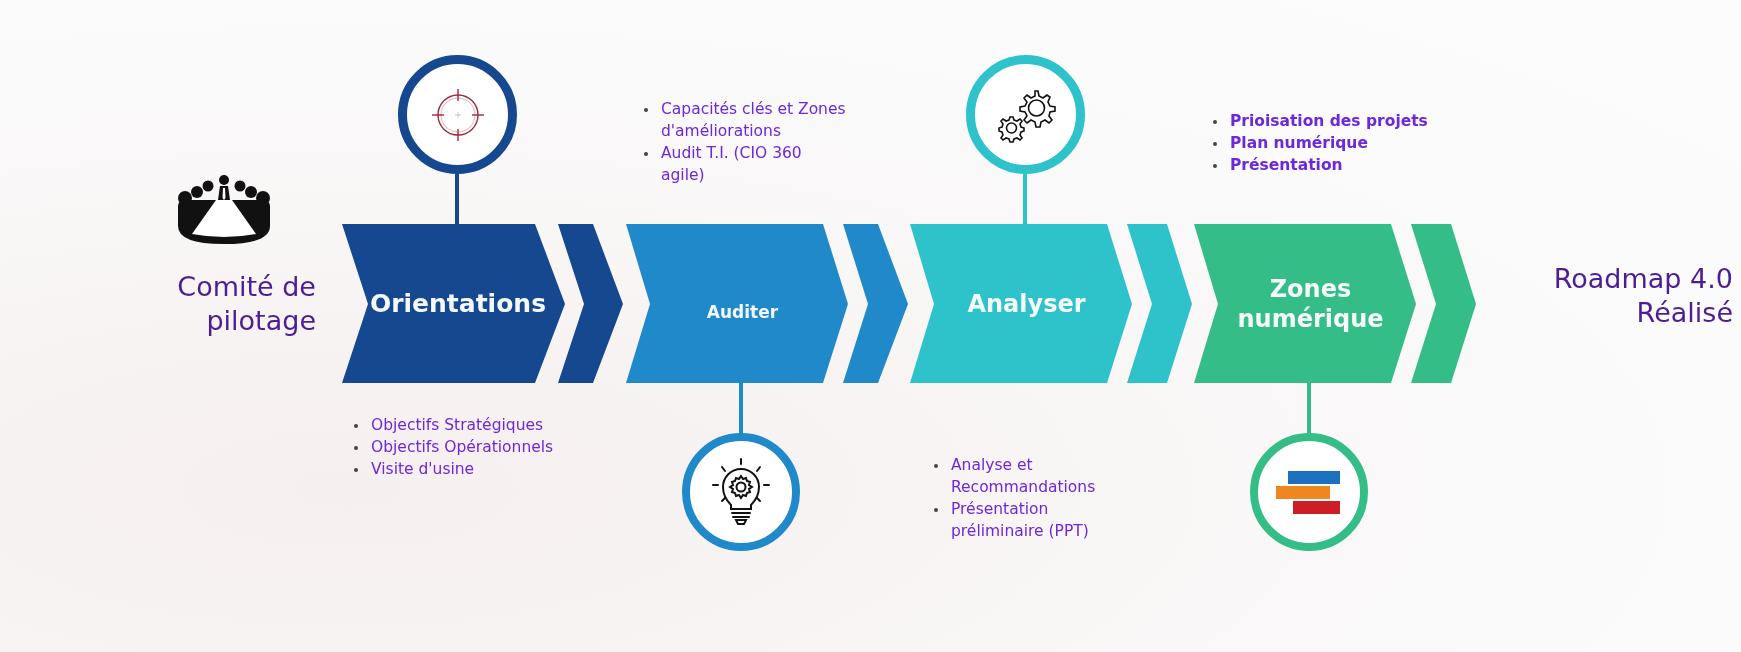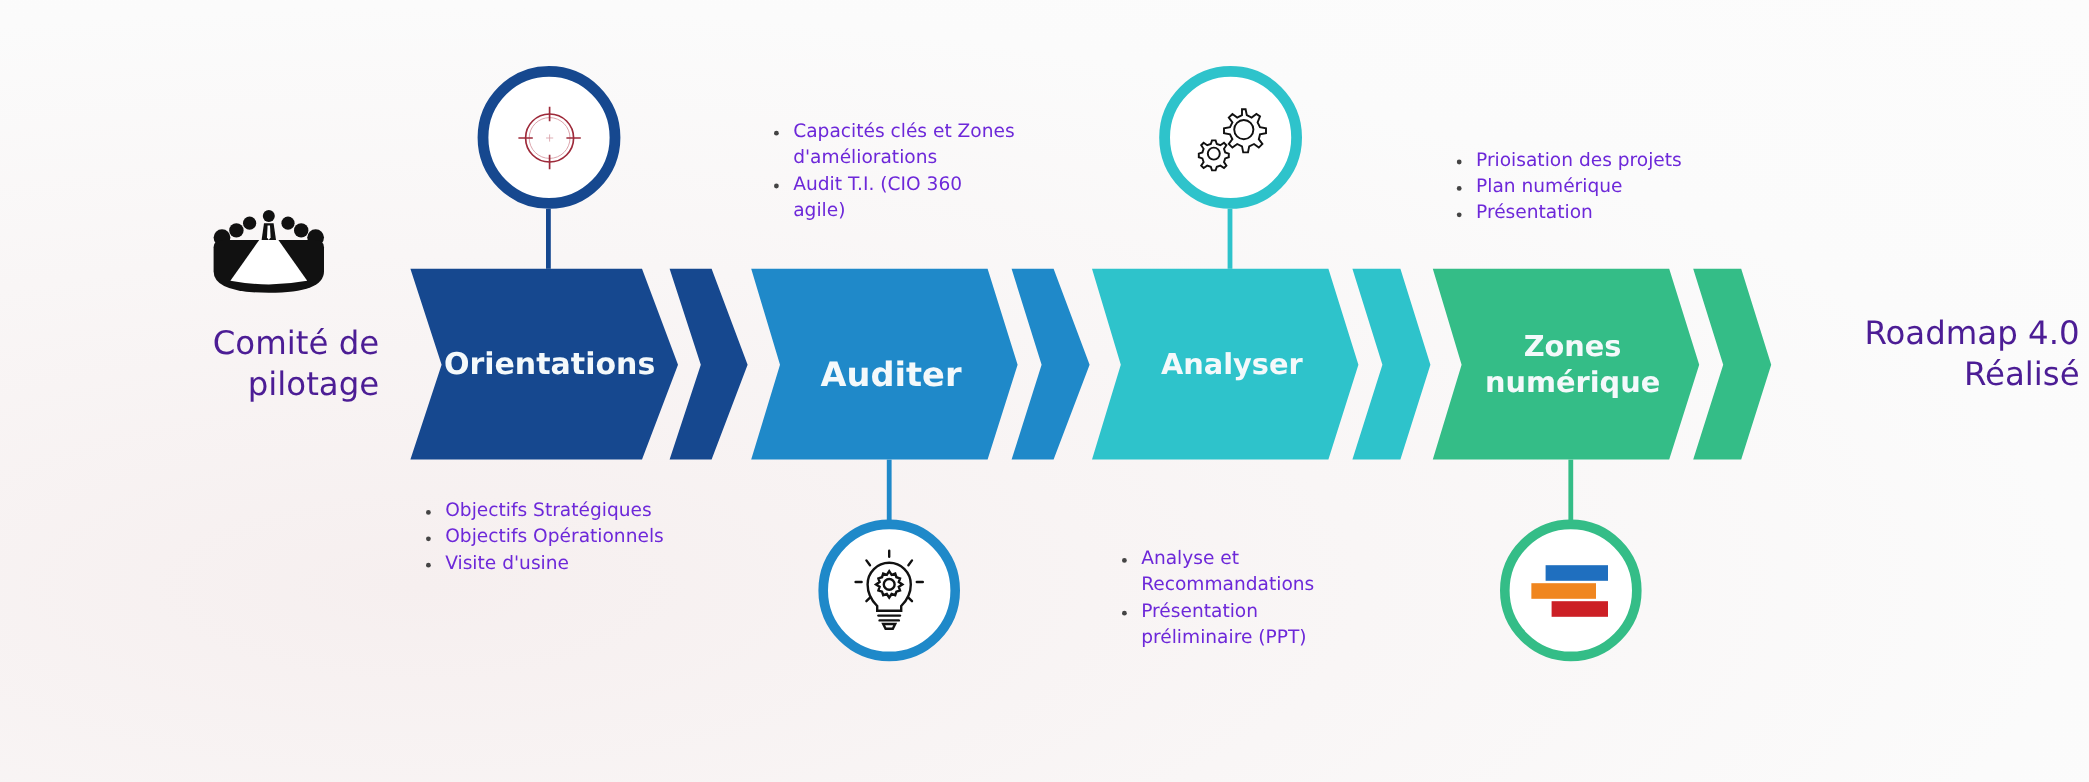--- a/index.html
+++ b/index.html
@@ -47,21 +47,21 @@
   <polygon points="910,224 1107,224 1132,304 1107,383 910,383 934,304" fill="#2ec3cb"></polygon>
   <polygon points="1127,224 1167,224 1192,304 1167,383 1127,383 1152,304" fill="#2ec3cb"></polygon>
 
   <polygon points="1194,224 1391,224 1416,304 1391,383 1194,383 1218,304" fill="#34bd87"></polygon>
   <polygon points="1411,224 1451,224 1476,304 1451,383 1411,383 1436,304" fill="#34bd87"></polygon>
 </svg>
 
 <div class="step-label" style="left:368px; top:224px; width:180px; height:159px; font-size:25px;">
   <span>Orientations</span>
 </div>
-<div class="step-label" style="left:650px; top:224px; width:185px; height:177px; font-size:28px;">
+<div class="step-label" style="left:650px; top:224px; width:185px; height:177px; font-size:17px;">
   <span>Auditer</span>
 </div>
 <div class="step-label" style="left:934px; top:224px; width:185px; height:159px; font-size:24px;">
   <span>Analyser</span>
 </div>
 <div class="step-label" style="left:1218px; top:224px; width:185px; height:159px; font-size:24px; flex-direction:column;">
   <span>Zones</span>
   <span>numérique</span>
 </div>
 
@@ -150,21 +150,21 @@
     </g>
   </svg>
 </div>
 <div class="stem" style="left:1023px; top:174px; height:50px; background:#2ec3cb;"></div>
 
 <ul class="bullets" style="left:923px; top:454px; width:200px;">
   <li style="width:150px;">Analyse et Recommandations</li>
   <li style="width:150px;">Présentation préliminaire (PPT)</li>
 </ul>
 
-<ul class="bullets" style="left:1202px; top:122px; width:240px;">
+<ul class="bullets" style="left:1202px; top:110px; width:240px;font-weight:bold;">
   <li>Prioisation des projets</li>
   <li>Plan numérique</li>
   <li>Présentation</li>
 </ul>
 
 <div class="stem" style="left:1307px; top:383px; height:52px; background:#34bd87;"></div>
 <div class="icon-circle" style="left:1250px; top:433px; width:118px; height:118px; border:8px solid #34bd87;">
   <svg width="66" height="50" viewBox="0 0 66 50">
     <rect x="12" y="4" width="52" height="13" fill="#1f6fbf"></rect>
     <rect x="0" y="19" width="54" height="13" fill="#f0861f"></rect>

